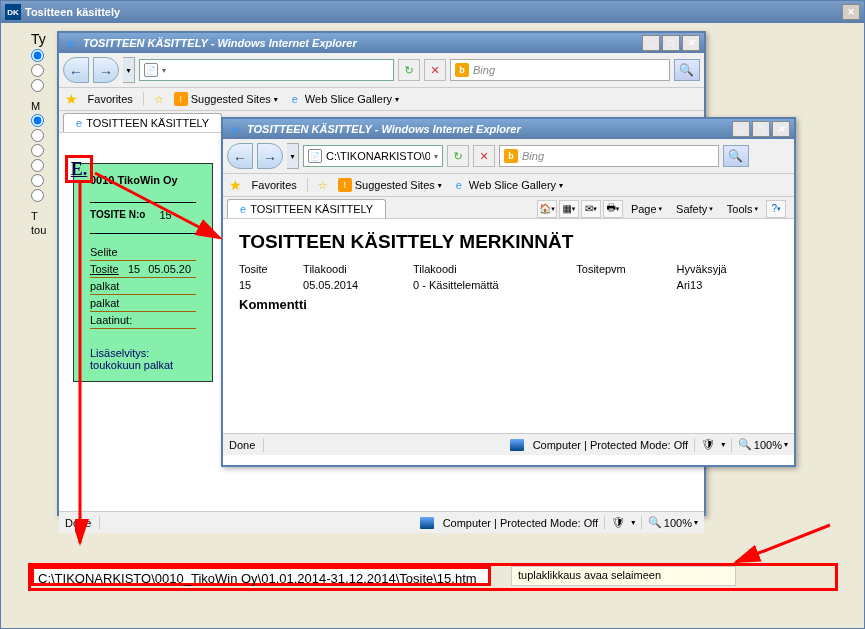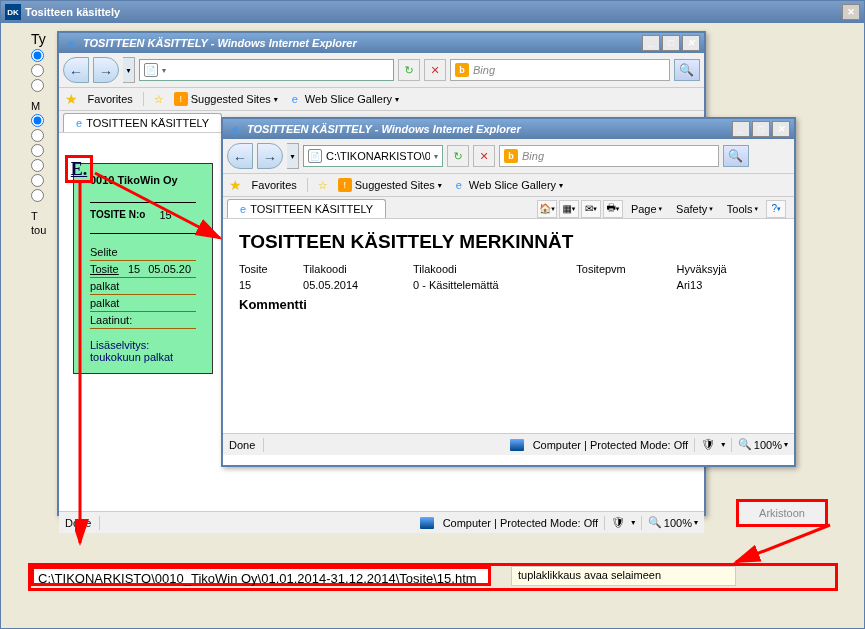--- a/index.html
+++ b/index.html
@@ -55,21 +55,21 @@
     .status-sep { border-left: 1px solid #ccc; height: 14px; }
     .status-right { margin-left: auto; display: flex; align-items: center; gap: 6px; padding-left: 40px; }
     .zoom { display: flex; align-items: center; gap: 2px; }
     
     .doc-page { position: absolute; left: 14px; top: 30px; width: 140px; border: 1px solid #333; background: #86efac; padding: 10px 16px; font-family: 'Times New Roman', serif; }
     .doc-title { font-weight: bold; font-size: 11px; margin-bottom: 16px; }
     .doc-line { border-top: 1px solid #000; margin: 6px 0; }
     .doc-tosite { font-weight: bold; font-size: 10px; }
     .doc-table { font-size: 9px; margin-top: 10px; }
     .doc-row { border-bottom: 1px solid #a16207; padding: 2px 0; display: flex; gap: 8px; }
-    .doc-footer { font-size: 8px; margin-top: 10px; color: #006; }
+    .doc-footer { font-size: 8px; margin-top: 18px; color: #006; }
     
     .e-mark { position: absolute; left: 65px; top: 155px; width: 28px; height: 28px; border: 3px solid red; z-index: 5; font-family: 'Times New Roman', serif; font-weight: bold; font-size: 18px; color: #004; display: flex; align-items: center; justify-content: center; text-decoration: underline; }
     
     .merk-title { font-family: Arial; font-size: 19px; font-weight: bold; margin-bottom: 8px; }
     .merk-table { width: 100%; border-collapse: collapse; font-size: 13px; }
     .merk-table th { text-align: left; padding: 2px 8px 2px 0; font-weight: normal; }
     .merk-table td { padding: 2px 8px 2px 0; }
     .merk-komm { font-weight: bold; font-size: 13px; margin-top: 4px; }
     
     .ark-btn { position: absolute; right: 36px; top: 498px; width: 92px; height: 28px; border: 3px solid red; background: #f0f0f0; color: #888; z-index: 1; }
@@ -122,21 +122,20 @@
     <div class="radio-row">
         <input type="radio" style="">
       </div>
     <div class="radio-row">
         <input type="radio" style="">
       </div>
     <div style="font-size:11px;margin:8px 0 2px;">T</div>
     <div style="font-size:11px;">tou</div>
   </div>
 
-  <button class="ark-btn">Arkistoon</button>
 
   <div class="red-outer-box"></div>
   <div class="path-box">C:\TIKONARKISTO\0010_TikoWin Oy\01.01.2014-31.12.2014\Tosite\15.htm</div>
   <div class="hint-box">tuplaklikkaus avaa selaimeen</div>
 </div>
 
 <div class="ie-window ie1">
   <div class="ie-titlebar">
     <span class="titlebar-icon" style="color:#39f;">e</span>
     <span>TOSITTEEN KÄSITTELY - Windows Internet Explorer</span>

